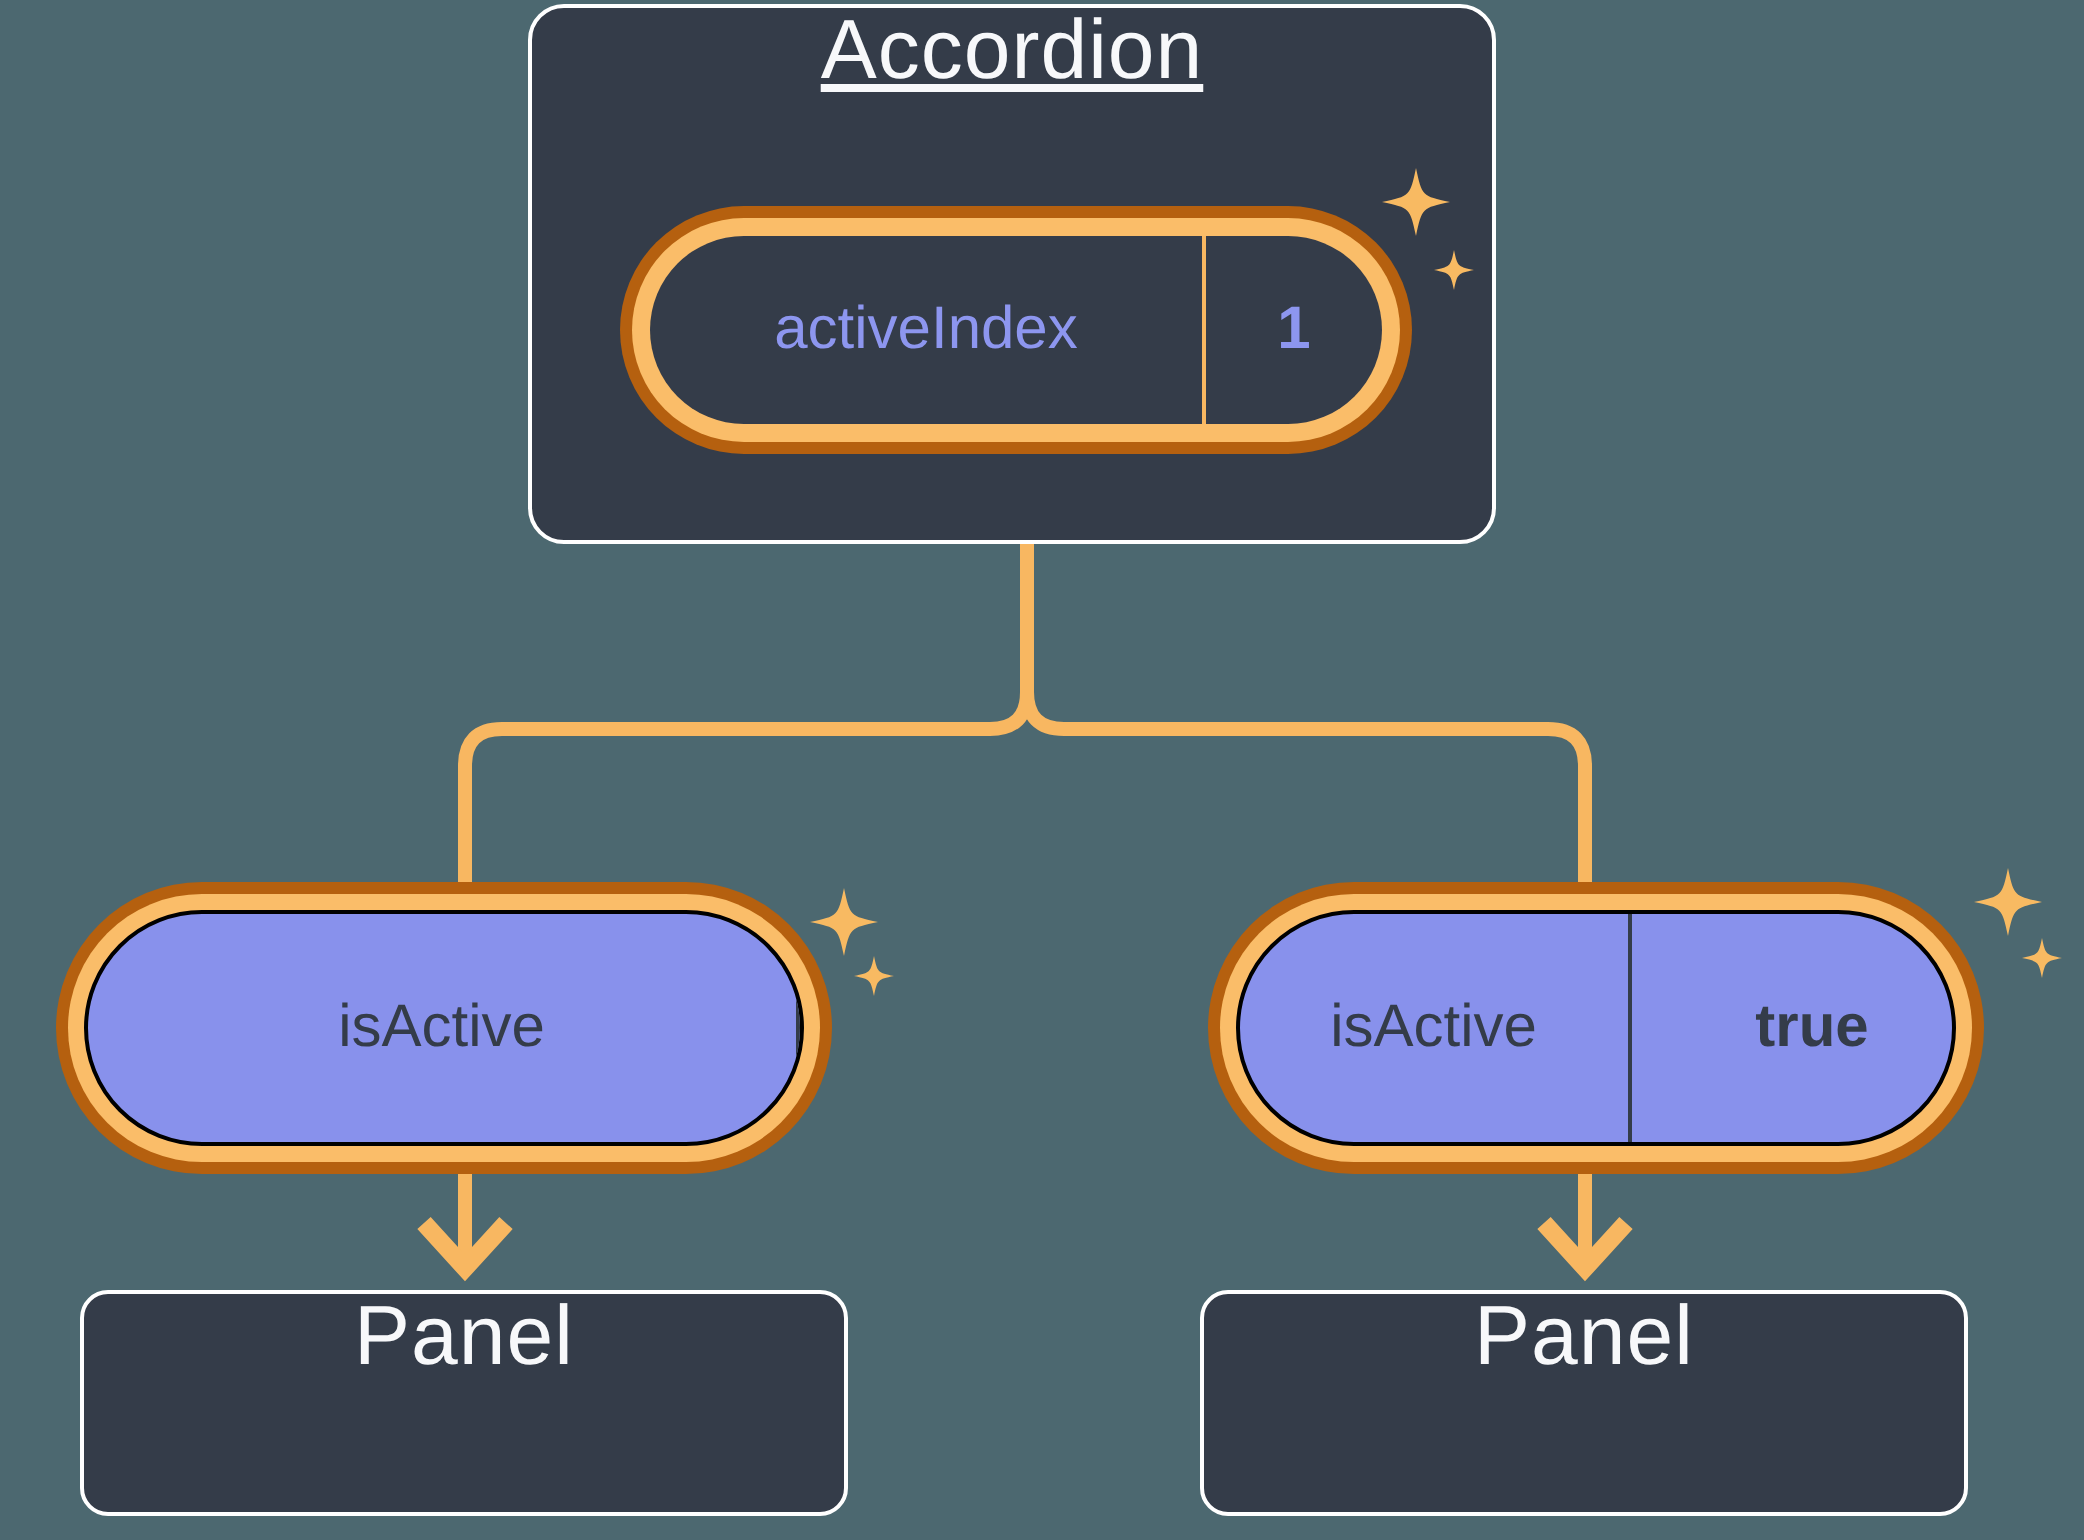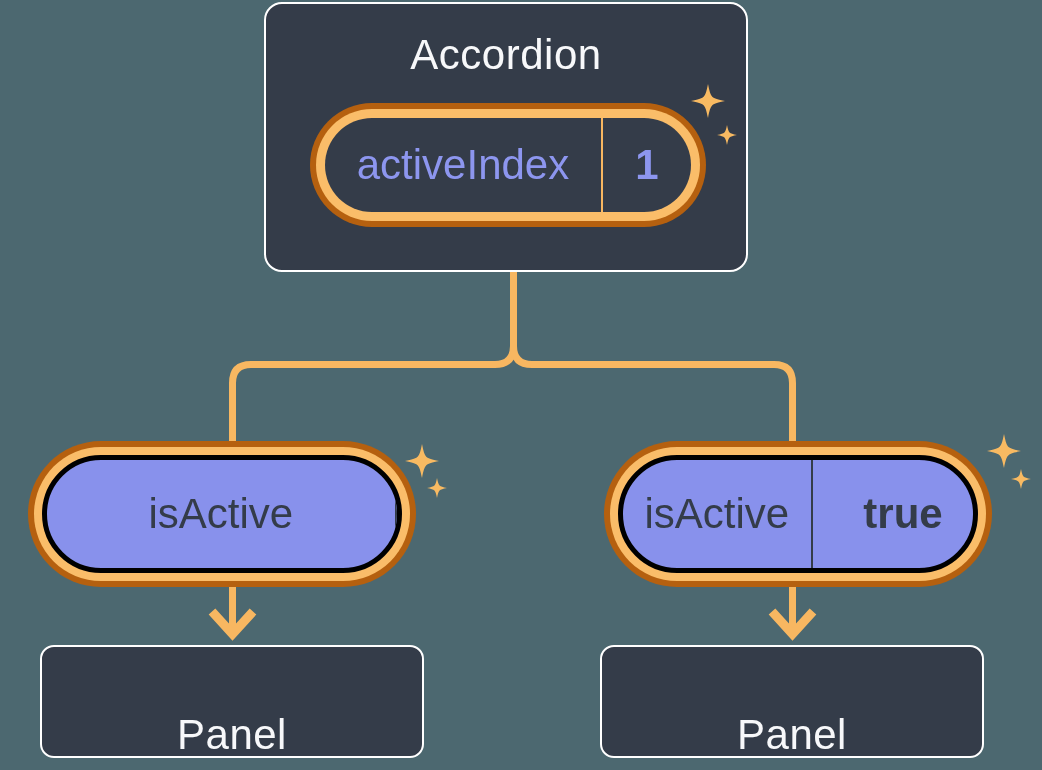--- a/index.html
+++ b/index.html
@@ -14,49 +14,49 @@
 
   .card{
     position:absolute;background:#343C49;border:2.5px solid #FFFFFF;
     box-sizing:border-box;z-index:2;
   }
   .accordion-card{left:264px;top:2px;width:484px;height:270px;border-radius:18px;}
   .card-title{
     color:#F7F8FA;font-size:42px;font-weight:500;text-align:center;
     line-height:1;letter-spacing:0.5px;
   }
-  .accordion-card .card-title{margin-top:30px;}
+  .accordion-card .card-title{text-decoration:underline;}
 
-  .panel-card{width:384px;height:113px;border-radius:14px;display:flex;align-items:flex-end;justify-content:center;}
+  .panel-card{width:384px;height:113px;border-radius:14px;display:flex;align-items:flex-start;justify-content:center;}
   .panel-left{left:40px;top:645px;}
   .panel-right{left:600px;top:645px;}
 
   .pill{
     position:absolute;display:flex;align-items:stretch;box-sizing:border-box;
     border-radius:999px;z-index:3;overflow:hidden;
   }
   .state-pill{
     left:325px;top:118px;width:366px;height:94px;background:#343C49;
     box-shadow:0 0 0 9px #FABD69,0 0 0 15px #B5600F;
   }
   .state-pill .cell{color:#8D96EF;}
   .state-pill .divider{background:#F8B761;width:2px;}
 
   .prop-pill{
-    width:360px;height:118px;background:#8891EC;border:5px solid #000000;
+    width:360px;height:118px;background:#8891EC;border:2px solid #000000;
     box-shadow:0 0 0 8px #FABD69,0 0 0 14px #B5600F;
   }
   .prop-pill .cell{color:#343C49;}
   .prop-pill .divider{background:#343C49;width:2.5px;}
   .prop-pill-left{left:42px;top:455px;}
   .prop-pill-right{left:618px;top:455px;}
 
   .cell{
     display:flex;align-items:center;justify-content:center;
-    font-size:42px;line-height:1;text-align:right;
+    font-size:30px;line-height:1;text-align:right;
   }
   .cell.name{flex:1;font-weight:400;}
   .cell.value{font-weight:700;}
   .state-pill .cell.value{width:88px;}
   .prop-pill-left .cell.value{width:152px;}
   .prop-pill-right .cell.value{width:140px;padding-left:20px;}
 
   .conn{stroke:#F8B761;fill:none;}
   .sparkle{fill:#F8BA62;stroke:none;}
 </style>

